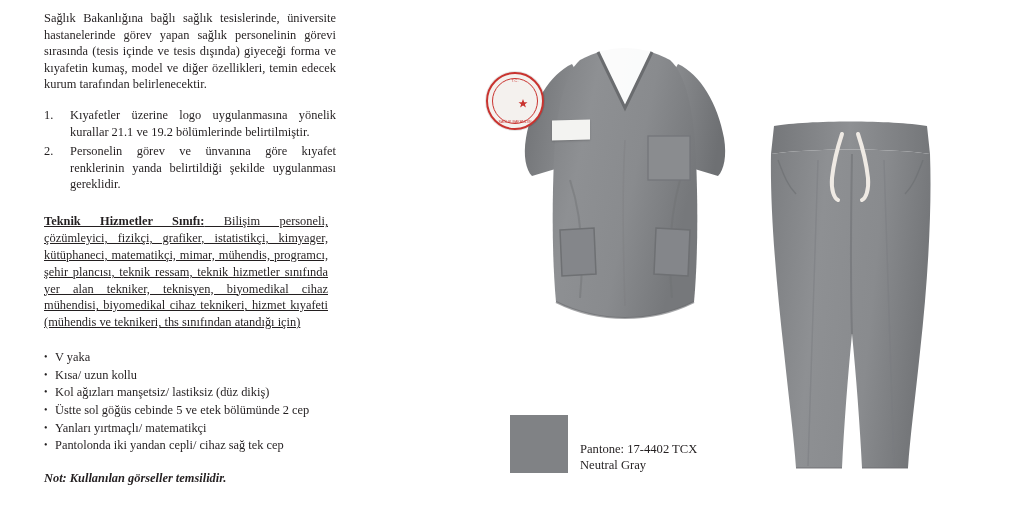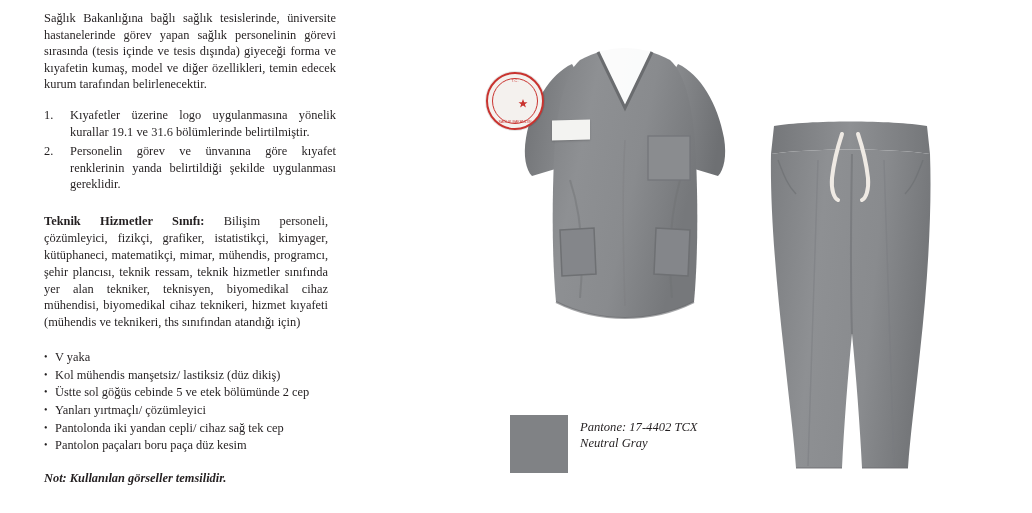--- a/index.html
+++ b/index.html
@@ -52,20 +52,21 @@
   }
   .num-list li .txt {
     flex: 1 1 auto;
     text-align: justify;
   }
   .class-block {
     font-size: 12.4px;
     line-height: 1.36;
     text-align: justify;
     margin: 0 8px 18px 0;
+    text-decoration: underline;
   }
   .class-block .lbl {
     font-weight: bold;
   }
   .bullets {
     margin: 8px 0 16px 0;
     padding: 0;
     list-style: none;
   }
   .bullets li {
@@ -169,22 +170,21 @@
     height: 370px;
   }
   .trousers svg { display:block; }
 
   
   .pantone {
     position: absolute;
     left: 70px;
     top: 415px;
     display: flex;
-    align-items: flex-start;
-    font-style: italic;
+    align-items: flex-end;
   }
   .pantone .swatch {
     width: 58px;
     height: 58px;
     background: #808285;
     flex: 0 0 58px;
   }
   .pantone .labels {
     margin-left: 12px;
     padding-top: 4px;
@@ -198,39 +198,39 @@
 
 <div class="page">
 
   <div class="text-col">
 
     <p class="intro">Sağlık Bakanlığına bağlı sağlık tesislerinde, üniversite hastanelerinde görev yapan sağlık personelinin görevi sırasında (tesis içinde ve tesis dışında) giyeceği forma ve kıyafetin kumaş, model ve diğer özellikleri, temin edecek kurum tarafından belirlenecektir.</p>
 
     <ul class="num-list">
       <li>
         <span class="num">1.</span>
-        <span class="txt">Kıyafetler üzerine logo uygulanmasına yönelik kurallar 19.1 ve 31.6 bölümlerinde belirtilmiştir.</span>
+        <span class="txt">Kıyafetler üzerine logo uygulanmasına yönelik kurallar 21.1 ve 19.2 bölümlerinde belirtilmiştir.</span>
       </li>
       <li>
         <span class="num">2.</span>
         <span class="txt">Personelin görev ve ünvanına göre kıyafet renklerinin yanda belirtildiği şekilde uygulanması gereklidir.</span>
       </li>
     </ul>
 
     <p class="class-block">
       <span class="lbl">Teknik Hizmetler Sınıfı:</span><span> Bilişim personeli, çözümleyici, fizikçi, grafiker, istatistikçi, kimyager, kütüphaneci, matematikçi, mimar, mühendis, programcı, şehir plancısı, teknik ressam, teknik hizmetler sınıfında yer alan tekniker, teknisyen, biyomedikal cihaz mühendisi, biyomedikal cihaz teknikeri, hizmet kıyafeti (mühendis ve teknikeri, ths  sınıfından atandığı için)</span>
     </p>
 
     <ul class="bullets">
       <li>V yaka</li>
-      <li>Kol mühendis manşetsiz/ lastiksiz (düz dikiş)</li>
+      <li>Kısa/ uzun kollu</li>
+      <li>Kol ağızları manşetsiz/ lastiksiz (düz dikiş)</li>
       <li>Üstte sol göğüs cebinde 5 ve etek bölümünde 2 cep</li>
-      <li>Yanları yırtmaçlı/ çözümleyici</li>
+      <li>Yanları yırtmaçlı/ matematikçi</li>
       <li>Pantolonda iki yandan cepli/ cihaz  sağ tek cep</li>
-      <li>Pantolon paçaları boru paça düz kesim</li>
     </ul>
 
     <p class="note">Not: Kullanılan görseller temsilidir.</p>
   </div>
 
   <div class="visual">
 
     <div class="scrub">
       <svg width="230" height="320" viewBox="0 0 230 320" xmlns="http://www.w3.org/2000/svg">
         <defs>

